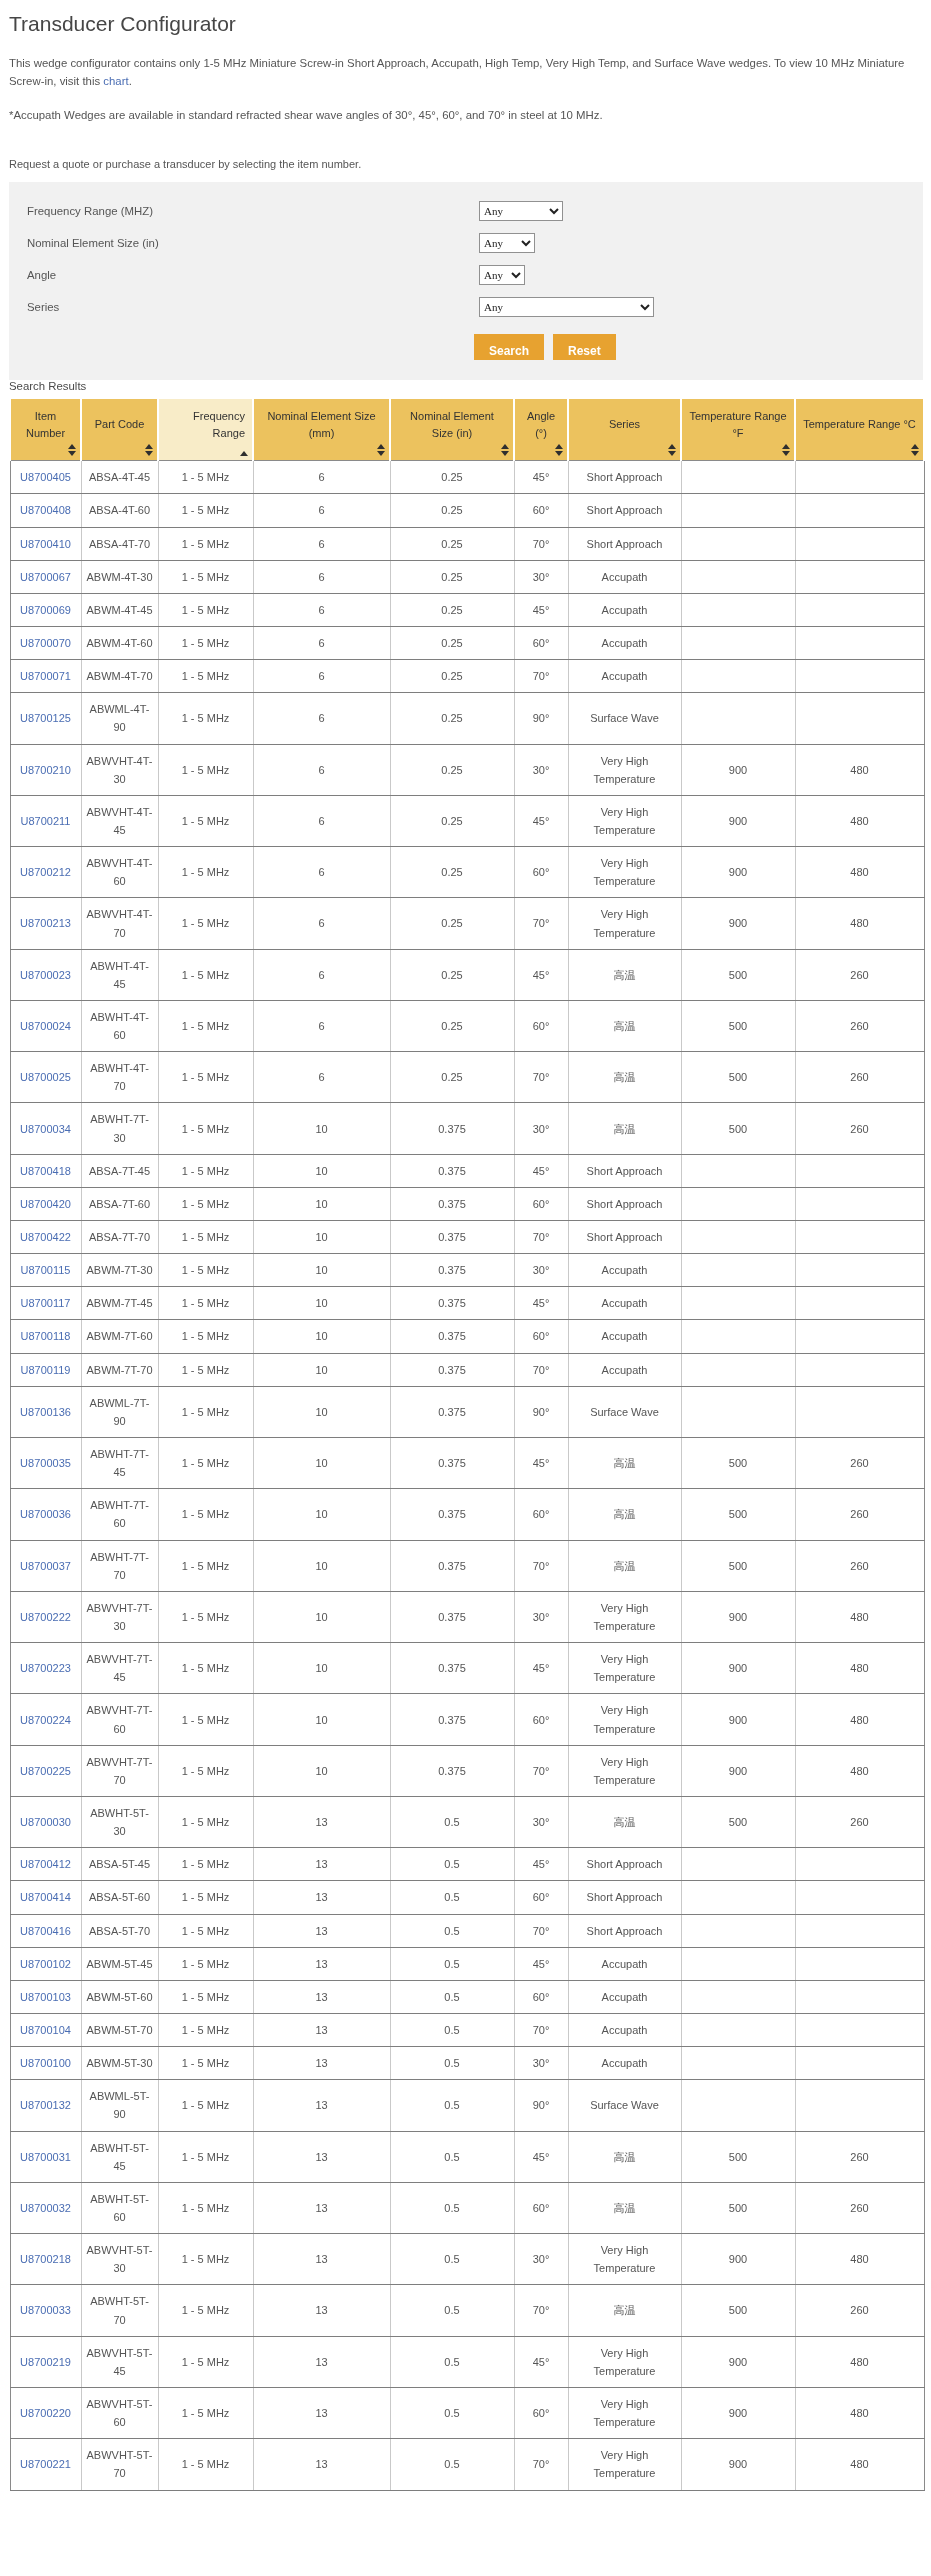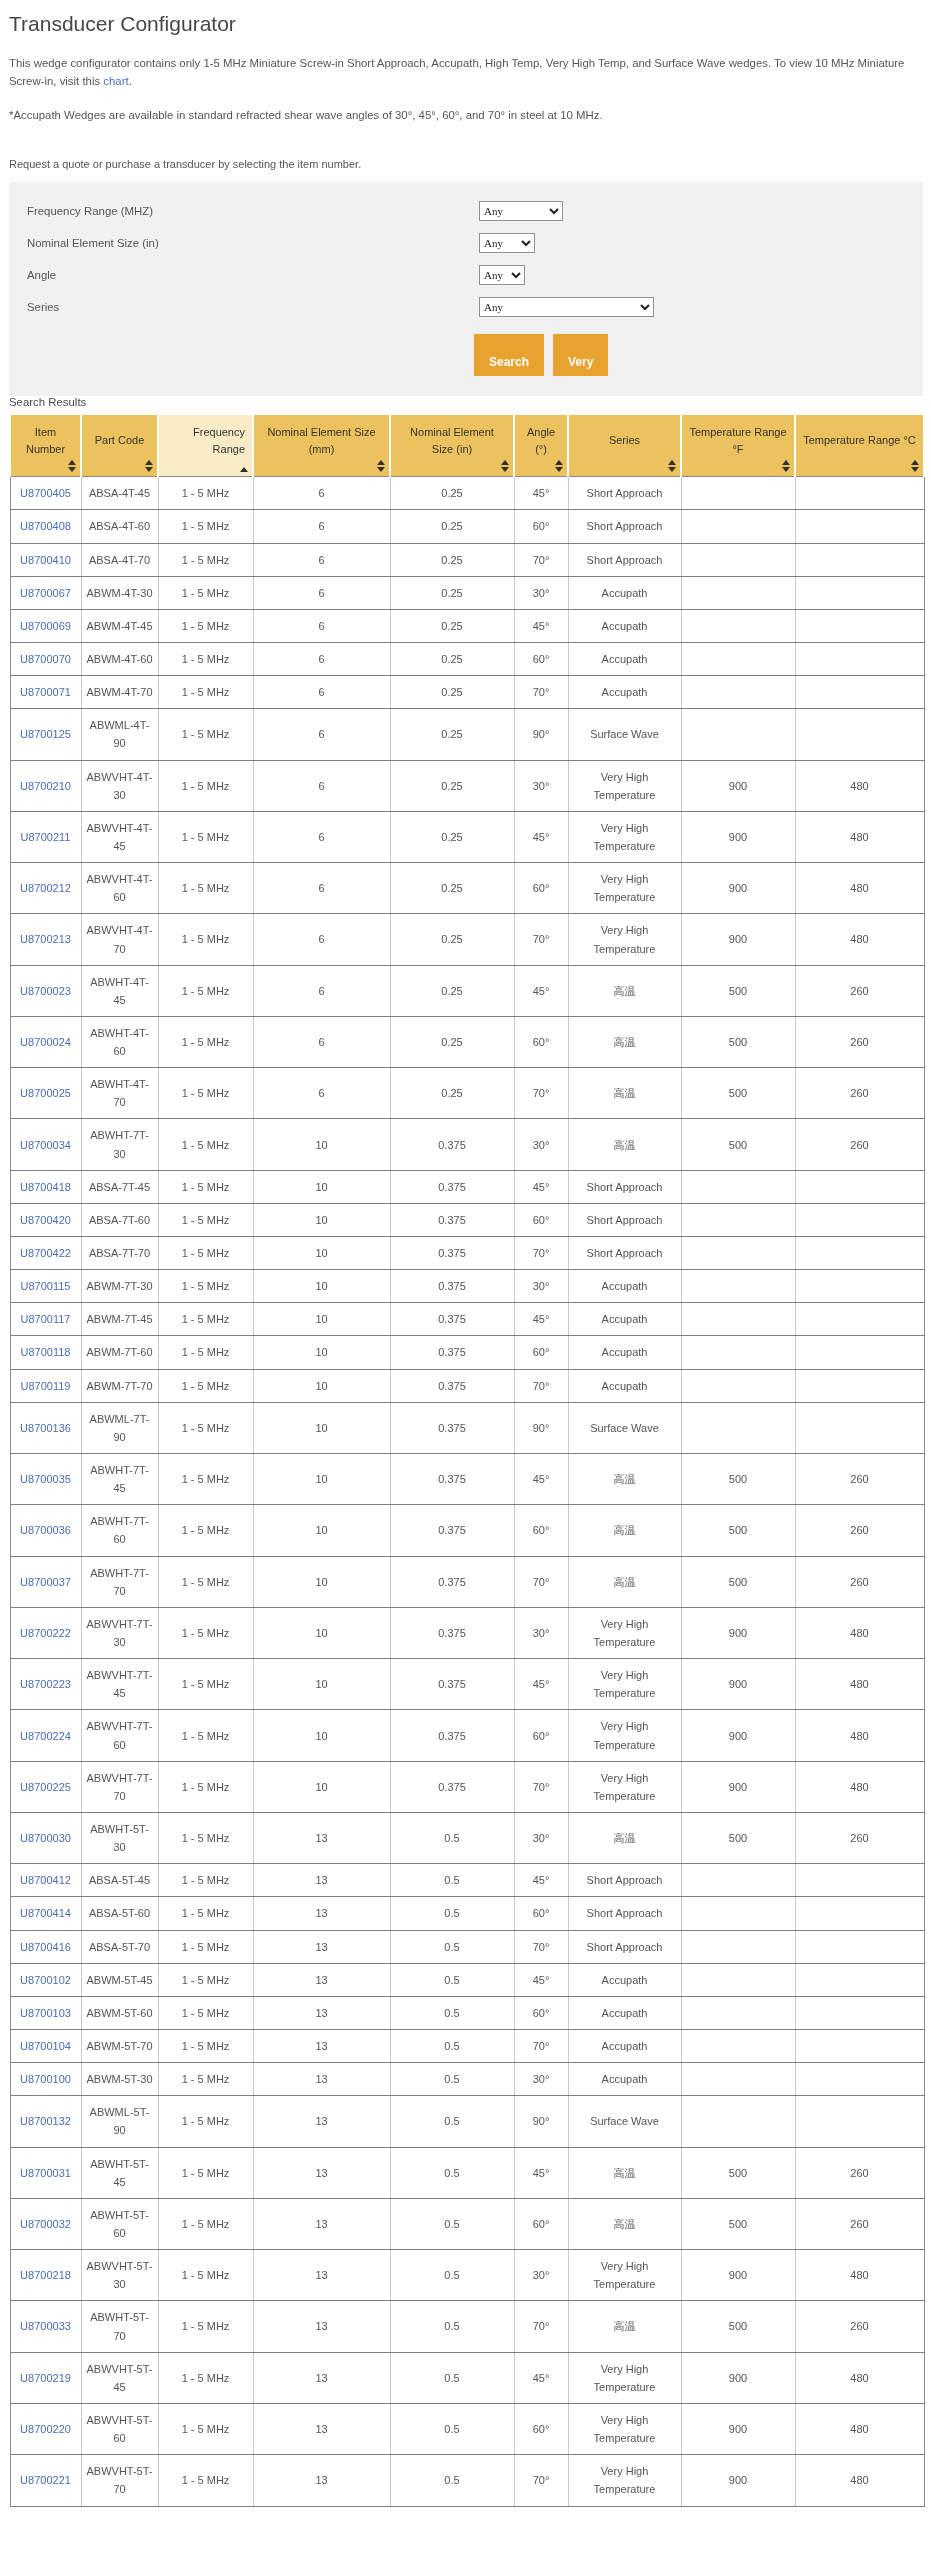--- a/index.html
+++ b/index.html
@@ -20,21 +20,21 @@
 
   .panel{background:#f1f1f1;width:914px;padding:18px 18px 20px 18px;}
   .filter-row{display:flex;align-items:center;height:22px;margin-bottom:10px;}
   .filter-label{width:452px;flex:none;font-size:11.4px;color:#555;}
   .filter-row select{font-size:11px;height:20px;border:1px solid #919191;background:#fff;color:#222;font-family:Liberation Serif, serif;}
   .w-freq{width:84px;}
   .w-size{width:56px;}
   .w-angle{width:46px;}
   .w-series{width:175px;}
   .buttons-row{margin:16px 0 0 447px;display:flex;gap:9px;}
-  .btn{background:var(--button_orange);color:#fff;font-weight:bold;font-size:12px;border:0;padding:21px 15px;height:26px;cursor:pointer;}
+  .btn{background:var(--button_orange);color:#fff;font-weight:bold;font-size:12px;border:0;padding:10px 15px;height:26px;cursor:pointer;}
 
   .results-heading{font-size:11.4px;color:#4a4a4a;margin:0 0 5px 0;}
 
   table{border-collapse:collapse;width:914px;table-layout:fixed;}
   thead th{
     background:var(--header_gold);
     font-weight:400;font-size:11px;color:#333;
     border:2px solid #fff;border-bottom:1px solid #8a8a8a;
     height:63px;vertical-align:middle;text-align:center;
     position:relative;padding:2px 7px 12px 7px;line-height:1.5;cursor:pointer;
@@ -79,21 +79,21 @@
     <div class="filter-row">
       <div class="filter-label">Angle</div>
       <select class="w-angle"><option>Any</option></select>
     </div>
     <div class="filter-row">
       <div class="filter-label">Series</div>
       <select class="w-series"><option>Any</option></select>
     </div>
     <div class="buttons-row">
       <button class="btn">Search</button>
-      <button class="btn">Very</button>
+      <button class="btn">Reset</button>
     </div>
   </div>
 
   <div class="results-heading">Search Results</div>
 
   <table>
     <colgroup>
       <col style="width:71px">
         <col style="width:77px">
         <col style="width:95px">

